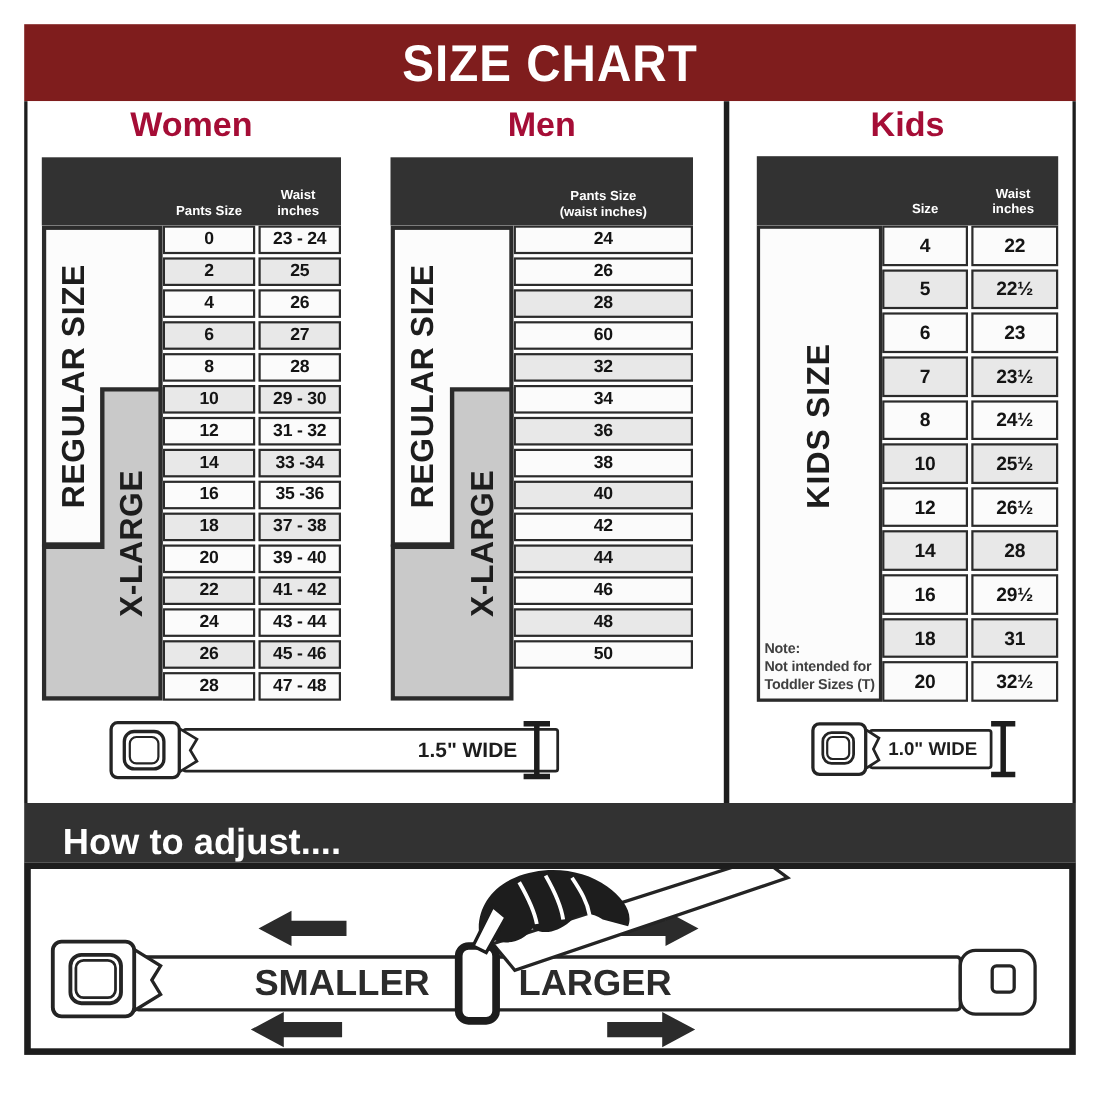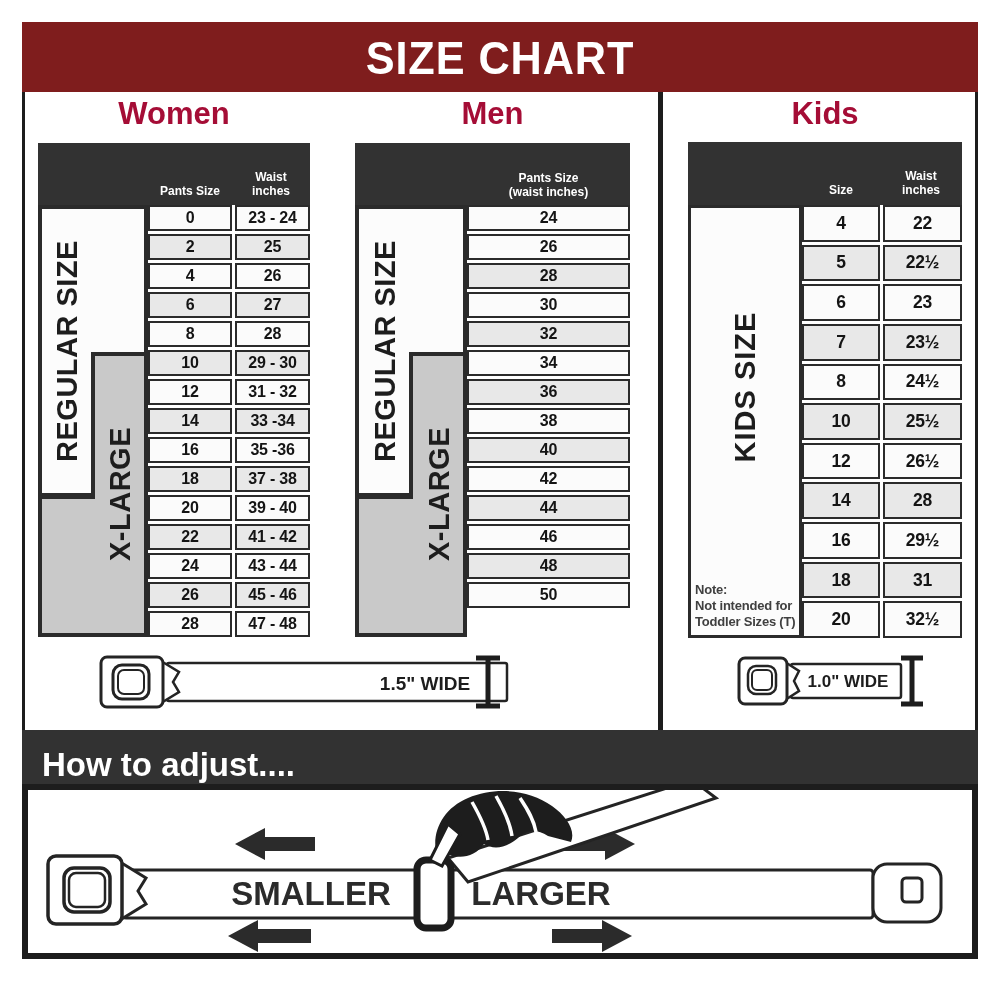--- a/index.html
+++ b/index.html
@@ -47,21 +47,21 @@
   #kids-vlabel{position:absolute;left:50%;top:42%;transform:translate(-50%,-50%) rotate(180deg);
                writing-mode:vertical-rl;font-weight:bold;font-size:29px;color:#1d1d1d;letter-spacing:1px;}
   #kids-note{position:absolute;left:4px;bottom:5px;font-weight:bold;font-size:13px;line-height:1.22;
              letter-spacing:-0.2px;color:#404040;}
   #belt-wm{left:95px;top:650px;}
   #belt-kids{left:735px;top:652px;}
   .belt-text{font-weight:bold;font-size:19px;fill:#1d1d1d;text-anchor:middle;dominant-baseline:central;}
   
   #adjust-banner{left:22px;top:730px;width:956px;height:70px;background:#323232;
                  display:flex;align-items:center;}
-  #adjust-banner span{color:#fff;font-weight:bold;font-size:33px;padding-left:20px;}
+  #adjust-banner span{color:#fff;font-weight:bold;font-size:33px;padding-left:35px;}
   #adjust-box{left:22px;top:784px;width:956px;height:175px;background:#fff;
               border:6px solid #1d1d1d;box-sizing:border-box;}
   .adjust-word{font-weight:bold;font-size:33px;fill:#2b2b2b;text-anchor:middle;dominant-baseline:central;}
 </style>
 </head>
 <body>
 
 <div id="page">
 
   <div class="abs" id="top-banner">
@@ -167,21 +167,21 @@
       <div class="trow">
         <div class="cell m1">24</div>
       </div>
       <div class="trow">
         <div class="cell m1">26</div>
       </div>
       <div class="trow shade">
         <div class="cell m1">28</div>
       </div>
       <div class="trow">
-        <div class="cell m1">30</div>
+        <div class="cell m1">60</div>
       </div>
       <div class="trow shade">
         <div class="cell m1">32</div>
       </div>
       <div class="trow">
         <div class="cell m1">34</div>
       </div>
       <div class="trow shade">
         <div class="cell m1">36</div>
       </div>

